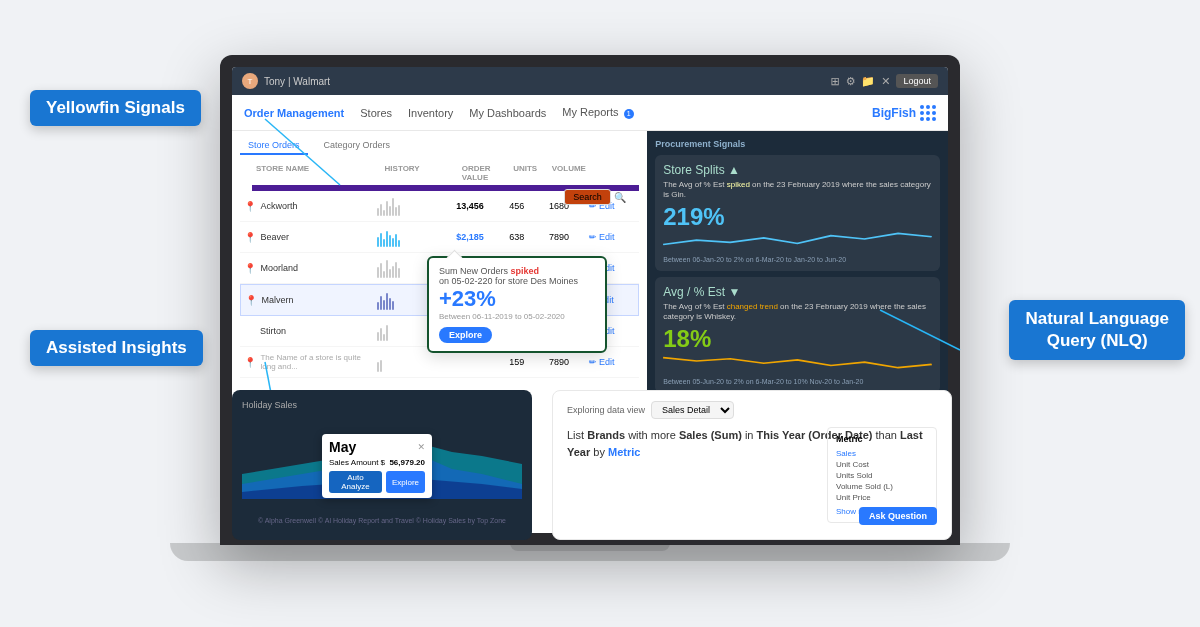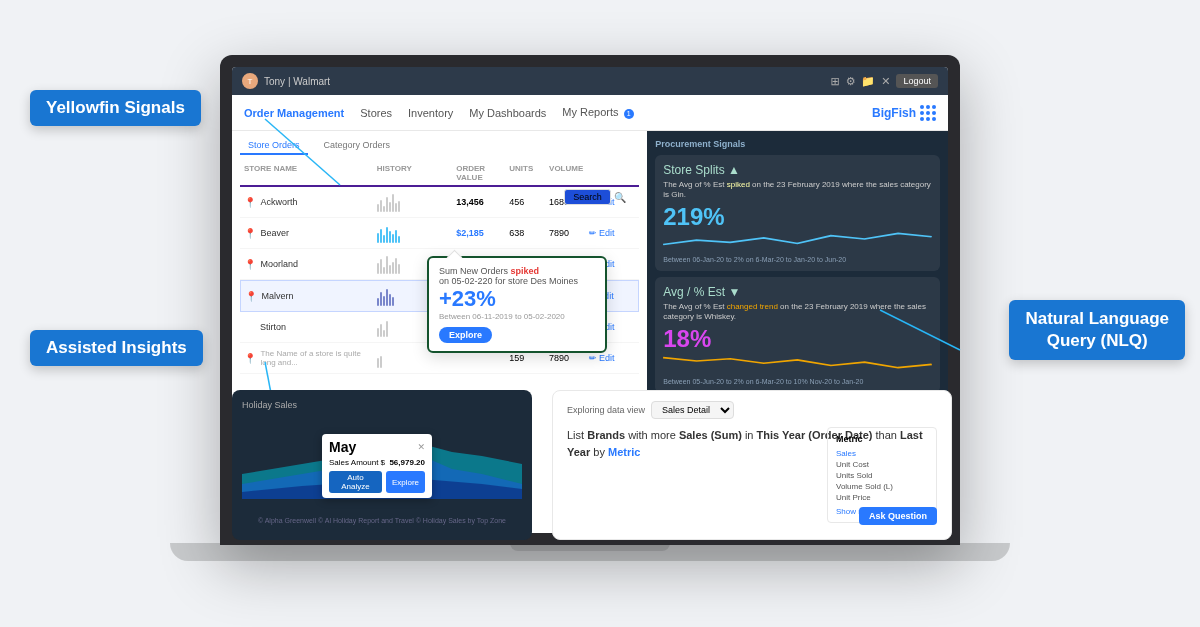--- a/index.html
+++ b/index.html
@@ -185,32 +185,33 @@
       color: #2979ff;
     }
     .table-header {
       display: grid;
       grid-template-columns: 2fr 1.2fr 0.8fr 0.6fr 0.6fr 0.7fr;
       padding: 3px 4px;
       font-size: 8px;
       color: #999;
       font-weight: 600;
       text-transform: uppercase;
-      border-bottom: 2px solid #4c1d95;
+      border-bottom: 6px solid #4c1d95;
+      margin-left: 12px;
     }
     .search-area {
       position: absolute;
       right: 12px;
       top: 28px;
       display: flex;
       align-items: center;
       gap: 4px;
     }
     .search-btn {
-      background: #1d4ed8;
+      background: #c2410c;
       border: 1px solid #ddd;
       border-radius: 3px;
       padding: 2px 8px;
       font-size: 9px;
       cursor: pointer;
     }
     .search-icon-sm { font-size: 10px; color: #999; }
 
     .table-row-item {
       display: grid;
@@ -323,21 +324,21 @@
       border-radius: 6px;
       padding: 8px;
       margin-bottom: 6px;
     }
     .signal-label { font-size: 12px; color: #adc; margin-bottom: 3px; }
     .signal-desc { font-size: 8px; color: #ccc; line-height: 1.3; margin-bottom: 4px; }
     .signal-desc span { color: #ffa; }
     .signal-value {
       font-size: 24px;
       font-weight: 800;
-      color: #d946ef;
+      color: #84cc16;
       line-height: 1;
     }
     .signal-value.blue-val { color: #4fc3f7; }
     .signal-subtext { font-size: 7px; color: #8a9fb5; margin-top: 3px; }
     .explore-all {
       position: absolute;
       bottom: 8px;
       right: 10px;
       font-size: 9px;
       color: #7ab4d4;

